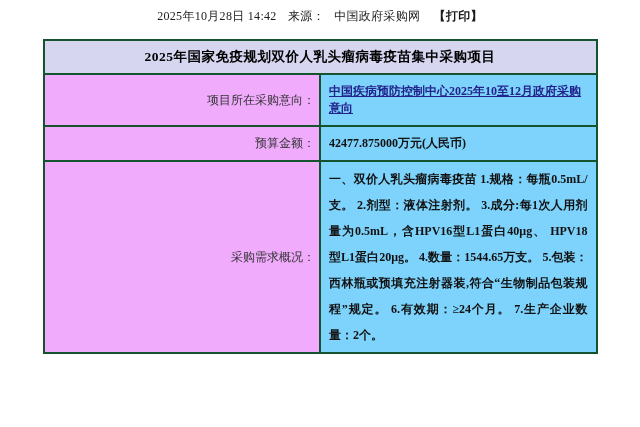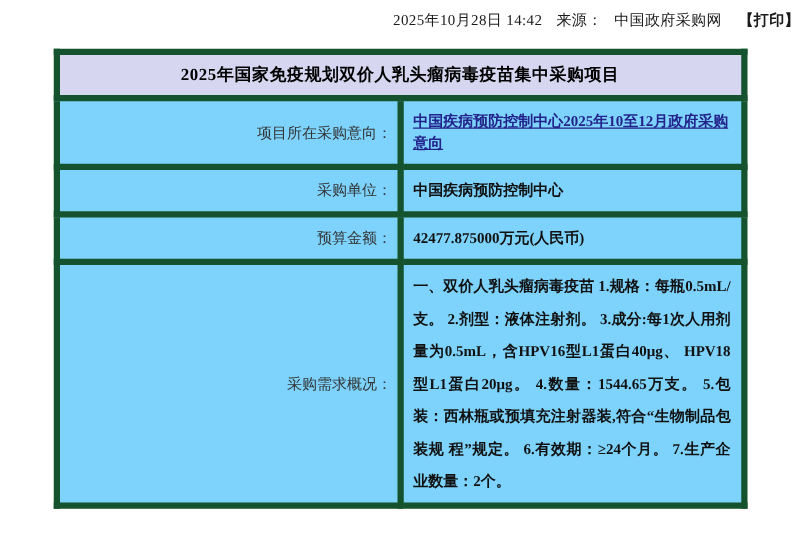--- a/index.html
+++ b/index.html
@@ -6,21 +6,21 @@
   body {
     width:640px; height:427px; overflow:hidden;
     font-family:"Liberation Serif","DejaVu Serif",serif;
     color:#000;
   }
   .page { width:640px; height:427px; position:relative; }
 
   
   .meta {
     padding-top:8px;
-    text-align:right;
+    text-align:center;
     font-size:12px;
     color:#1a1a1a;
     letter-spacing:.3px;
     white-space:nowrap;
   }
   .meta .src-name { margin-left:6px; }
   .meta .print {
     margin-left:10px;
     font-weight:bold;
     cursor:pointer;
@@ -28,33 +28,33 @@
 
   
   table.info {
     width:555px;
     margin:14px auto 0 auto;
     border-collapse:collapse;
     table-layout:fixed;
     font-size:12px;
   }
   table.info td, table.info th {
-    border:5px solid #14532d;
+    border:2px solid #14532d;
     vertical-align:middle;
   }
   th.title-cell {
     background:#d6d6f0;
     height:30px;
     font-size:13.5px;
     font-weight:bold;
     text-align:center;
     letter-spacing:.5px;
   }
   td.label-cell {
-    background:#7dd3fc;
+    background:#f0abfc;
     width:106px;
     text-align:right;
     padding:7px 4px 7px 2px;
     color:#333333;
     font-weight:normal;
     white-space:nowrap;
   }
   td.value-cell {
     background:#7dd3fc;
     padding:8px 8px;
@@ -93,24 +93,20 @@
         <th class="title-cell" colspan="2">2025年国家免疫规划双价人乳头瘤病毒疫苗集中采购项目</th>
       </tr>
 
       <tr class="plain-row">
         <td class="label-cell">项目所在采购意向：</td>
         <td class="value-cell">
           <a class="link">中国疾病预防控制中心2025年10至12月政府采购意向</a>
         </td>
       </tr>
 
-      <tr class="plain-row">
-        <td class="label-cell">采购单位：</td>
-        <td class="value-cell">中国疾病预防控制中心</td>
-      </tr>
 
 
       <tr class="plain-row">
         <td class="label-cell">预算金额：</td>
         <td class="value-cell">42477.875000万元(人民币)</td>
       </tr>
 
 
       <tr>
         <td class="label-cell">采购需求概况：</td>

